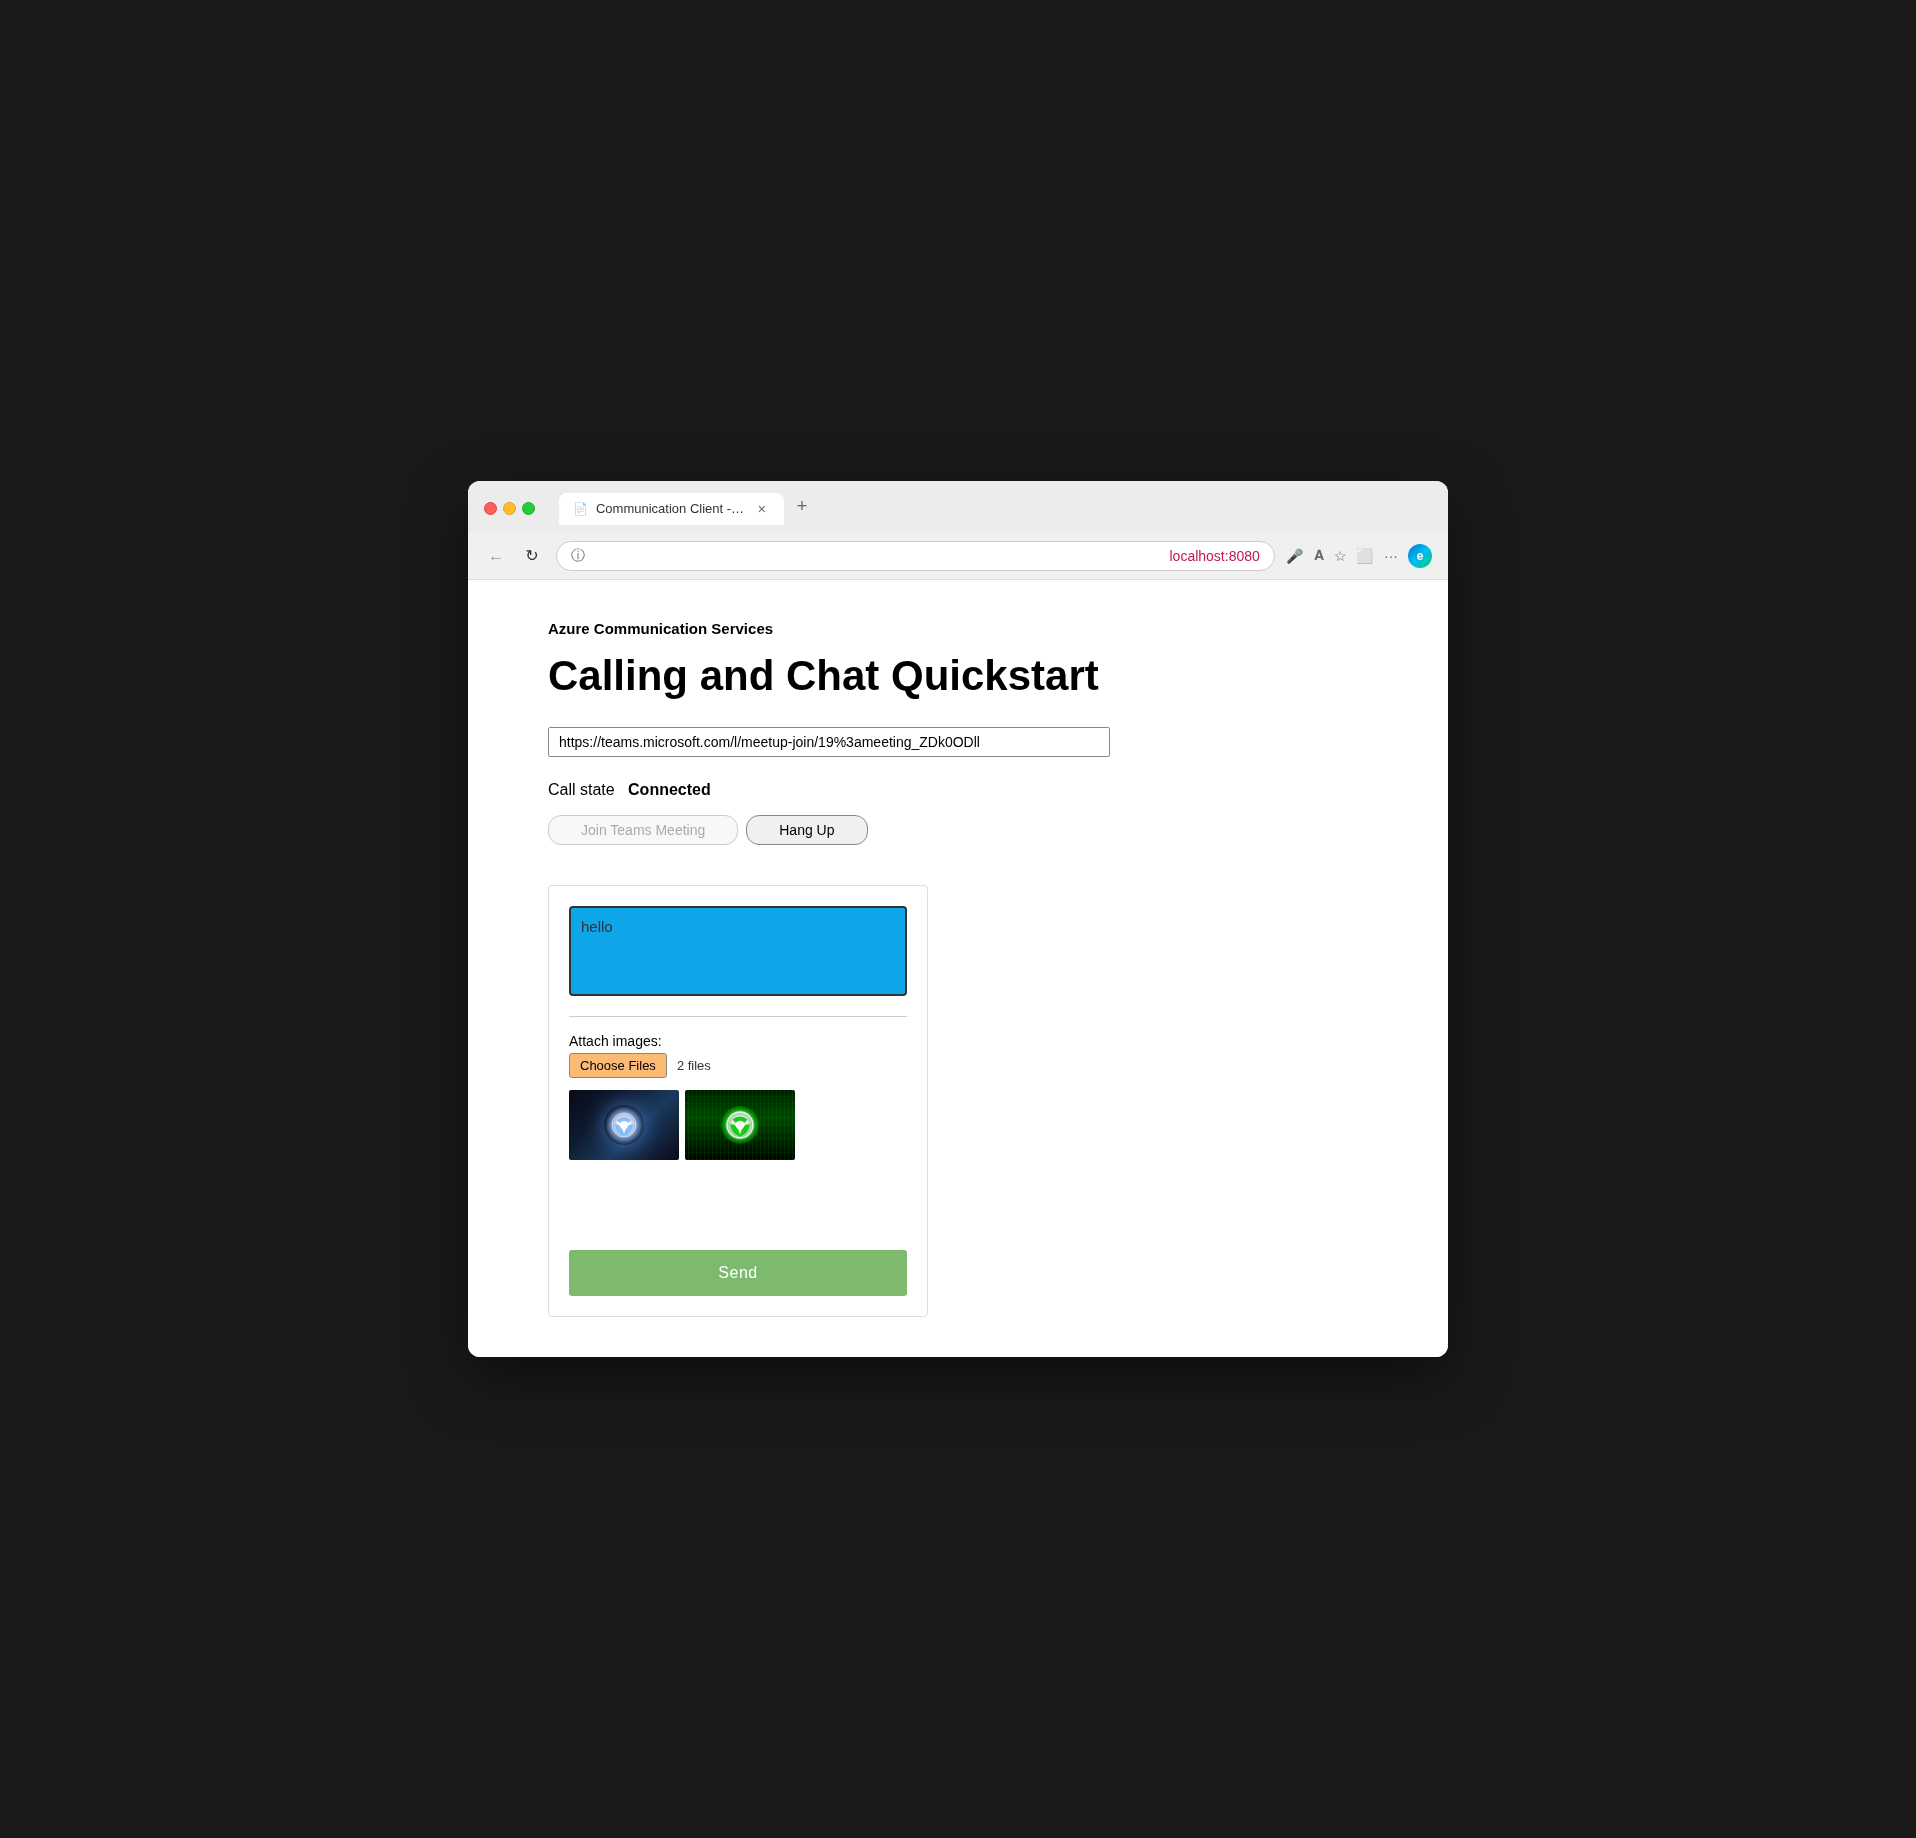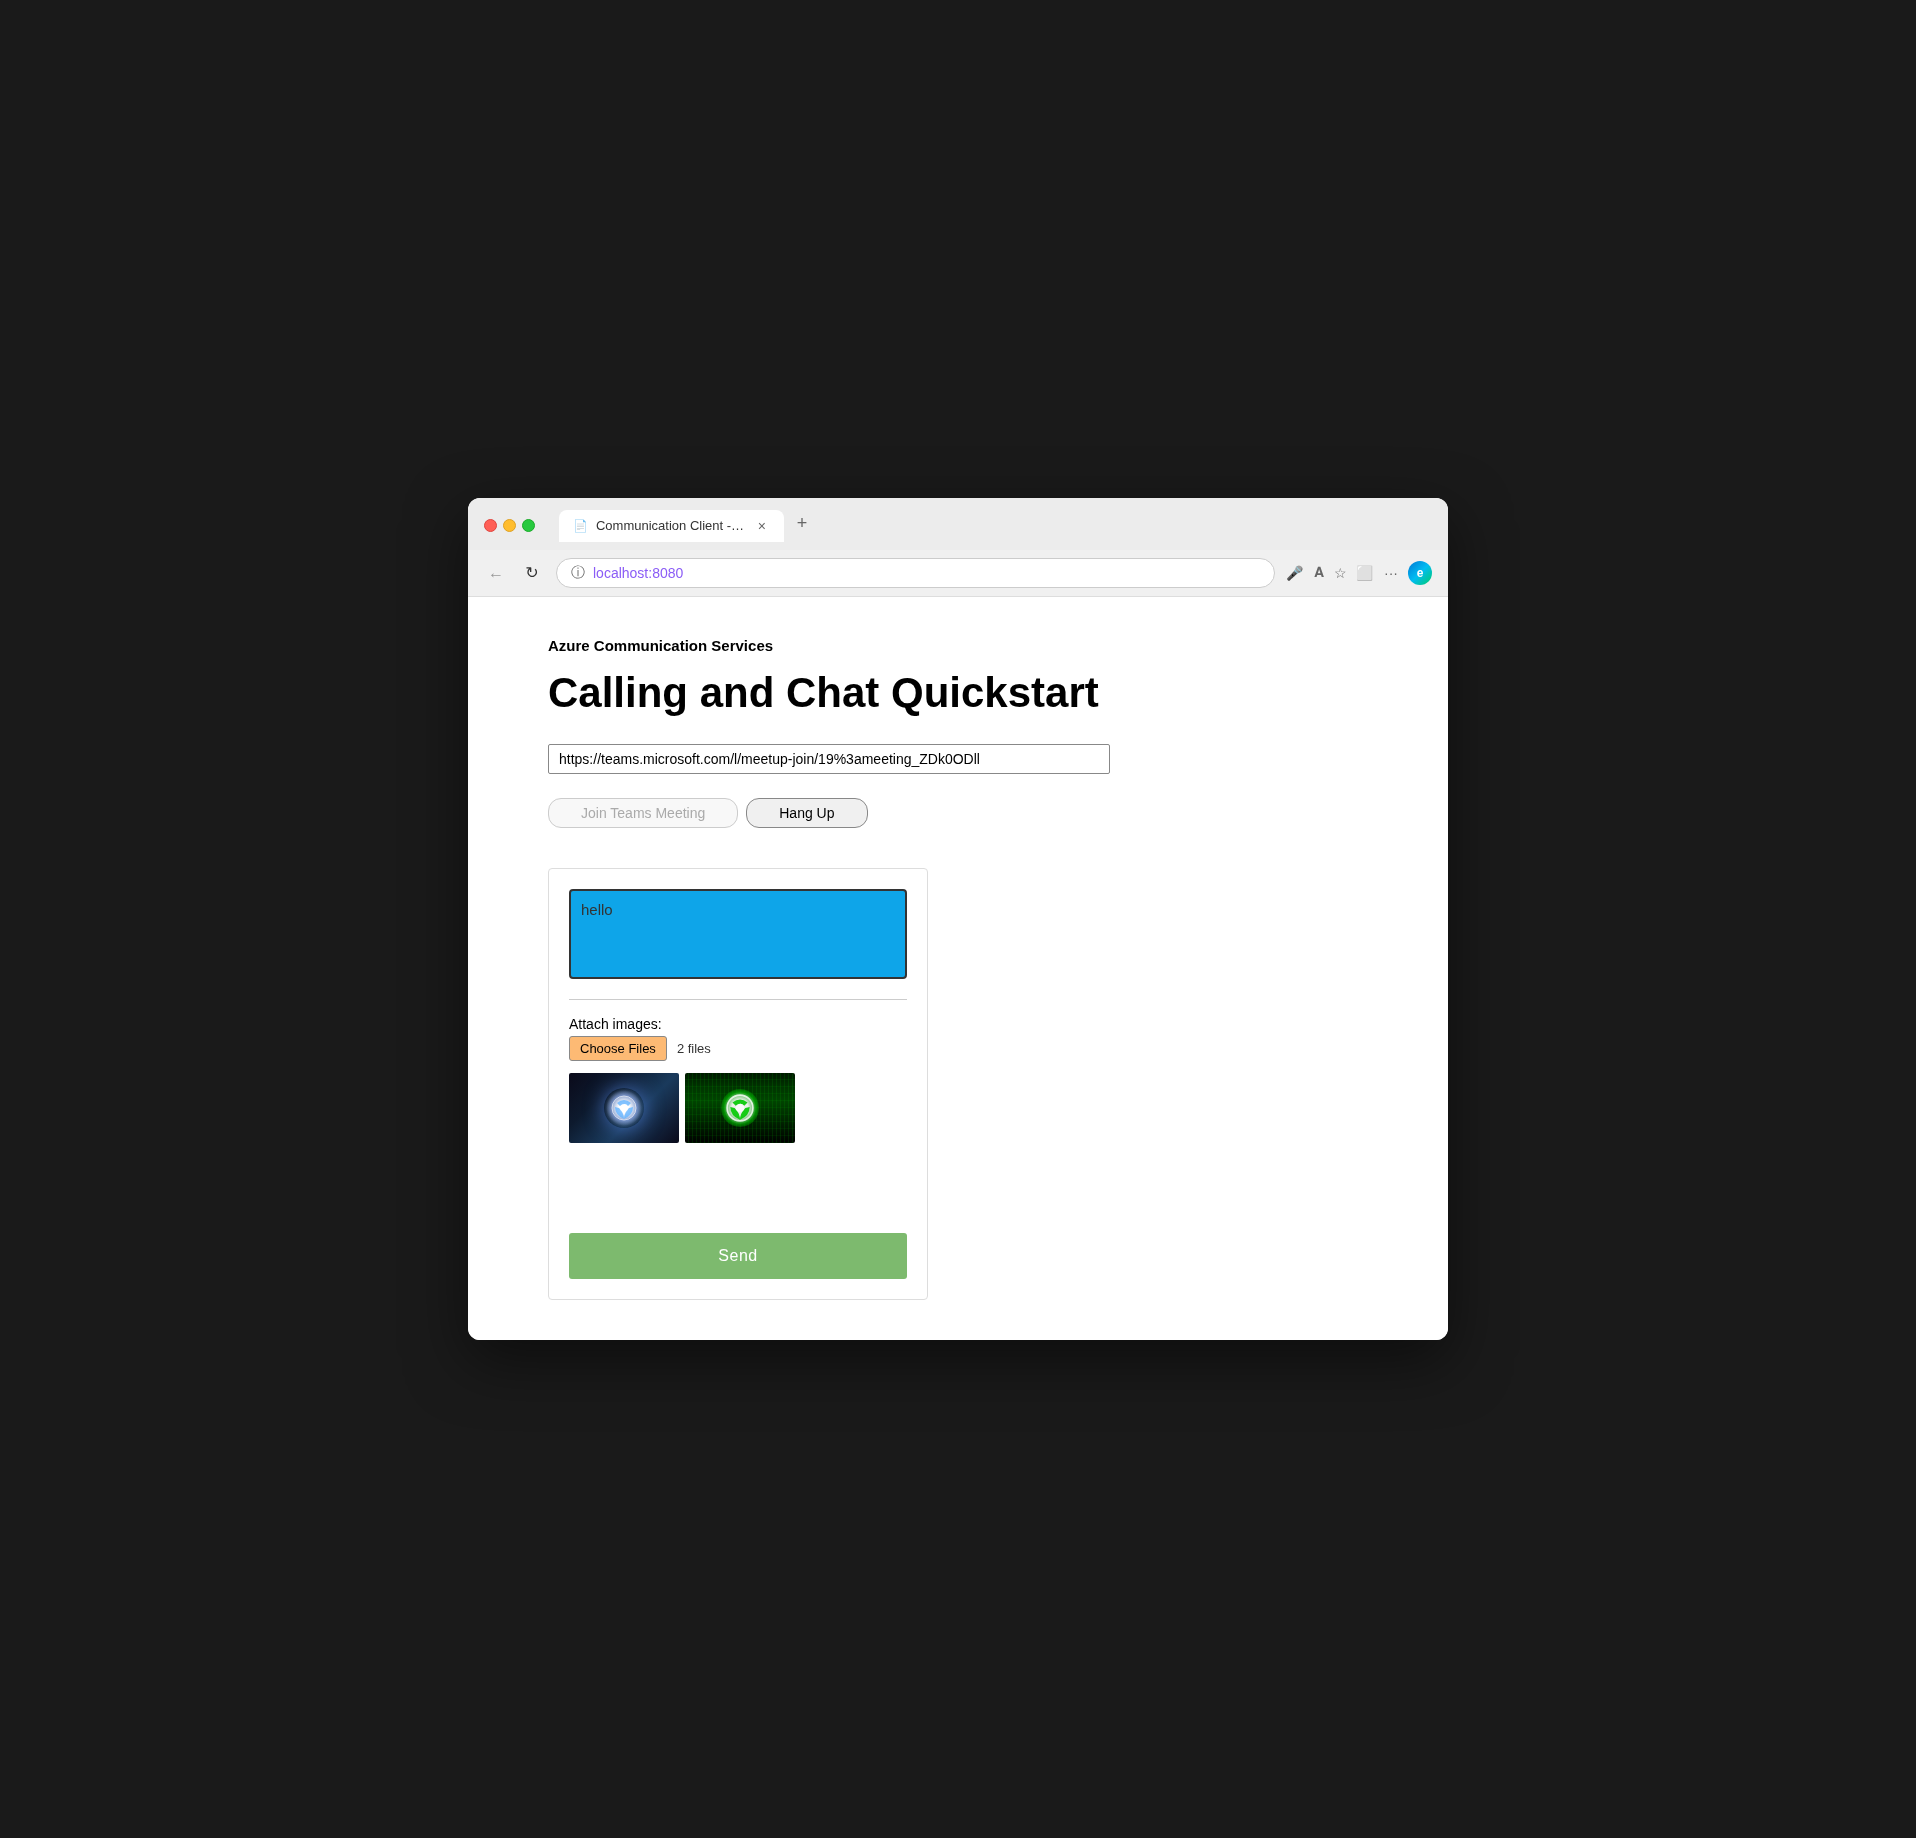--- a/index.html
+++ b/index.html
@@ -144,21 +144,22 @@
       border: 1px solid #ccc;
       border-radius: 20px;
       padding: 5px 14px;
       font-size: 14px;
       color: #333;
     }
 
     .address-text {
       flex: 1;
       font-size: 14px;
-      color: #8b5cf6;
+      color: #be185d;
+      text-align: right;
     }
 
     .address-icons {
       display: flex;
       gap: 10px;
       align-items: center;
     }
 
     .addr-icon {
       font-size: 14px;
@@ -458,20 +459,25 @@
       <div class="edge-icon">e</div>
     </div>
   </div>
 
   <div class="page-content">
     <div class="app-subtitle">Azure Communication Services</div>
     <div class="page-title">Calling and Chat Quickstart</div>
 
     <input class="meeting-url-input" type="text" value="https://teams.microsoft.com/l/meetup-join/19%3ameeting_ZDk0ODll" style="">
 
+    <div class="call-state-row">
+      <span class="call-state-label">Call state</span>
+      &nbsp;
+      <span class="call-state-value">Connected</span>
+    </div>
 
     <div class="button-row">
       <button class="btn disabled" disabled="">Join Teams Meeting</button>
       <button class="btn btn-hangup">Hang Up</button>
     </div>
 
     
     <div class="chat-panel">
       <textarea class="message-textarea" style="">hello</textarea>
 

